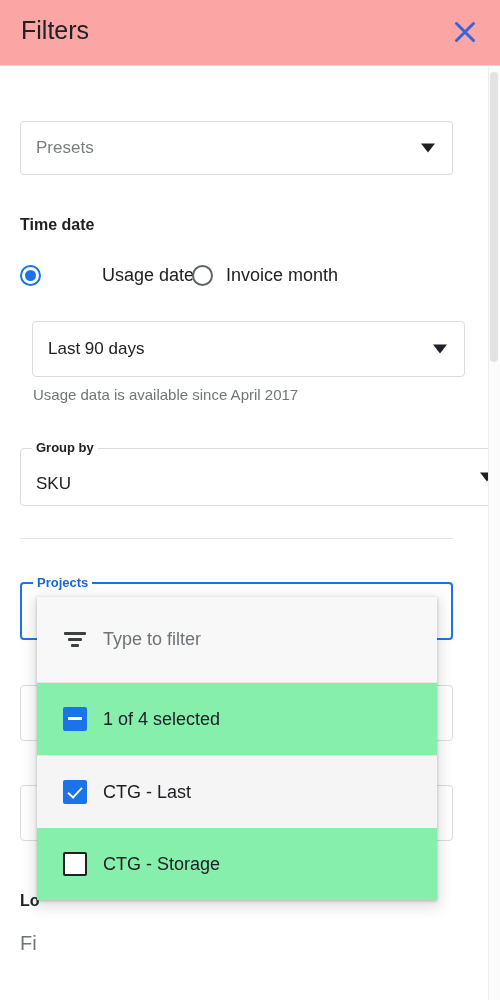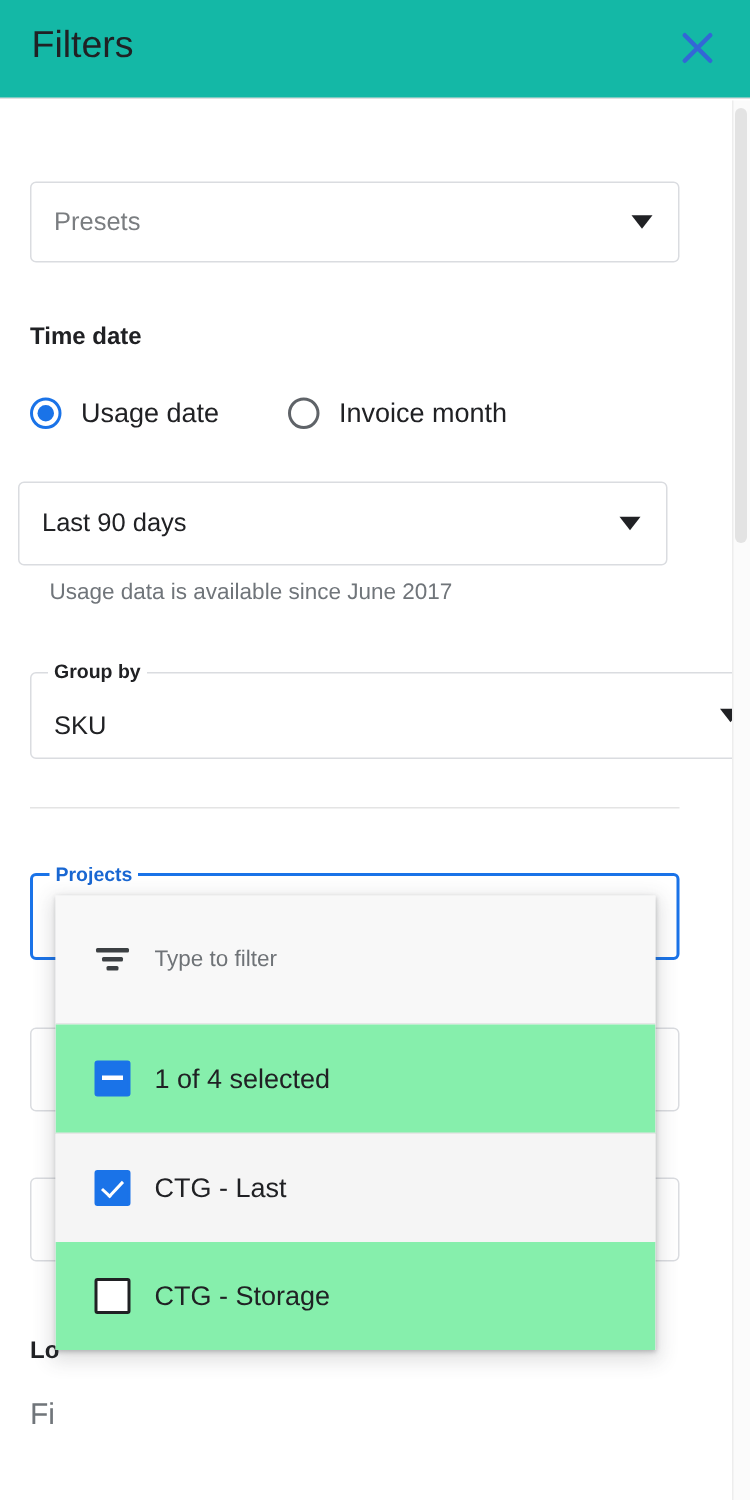--- a/index.html
+++ b/index.html
@@ -15,21 +15,21 @@
     font-family: "Liberation Sans", sans-serif;
     color: #202124;
     -webkit-font-smoothing: antialiased;
   }
 
   
   .header {
     position: absolute;
     left: 0; top: 0;
     width: 500px; height: 66px;
-    background: #14b8a6;
+    background: #fca5a5;
     border-bottom: 1px solid #e0e0e0;
     box-sizing: border-box;
   }
   .header-title {
     position: absolute;
     left: 21px; top: 16px;
     font-size: 25px;
     font-weight: 400;
     color: #202124;
     letter-spacing: 0px;
@@ -206,21 +206,21 @@
     display: block;
     height: 3px;
     background: #3c4043;
     border-radius: 1px;
   }
   .filter-icon i:nth-child(1) { width: 22px; }
   .filter-icon i:nth-child(2) { width: 14px; }
   .filter-icon i:nth-child(3) { width: 8px; }
   .dd-search-text {
     margin-left: 17px;
-    font-size: 15px;
+    font-size: 18px;
     color: #6f7377;
   }
 
   .dd-row {
     position: relative;
     height: 72px;
     display: flex;
     align-items: center;
     background: #86efac;
     cursor: pointer;
@@ -299,36 +299,36 @@
 <div class="panel-body">
 
   <div class="field" style="left:20px; top:54px; width:433px; height:54px;">
     <span class="field-value placeholder">Presets</span>
     <span class="caret"></span>
   </div>
 
   <div class="section-label" style="left:20px; top:149px;">Time date</div>
 
   <div class="radio-group" style="left:20px; top:198px; width:420px; height:26px;">
-    <div class="radio-item" style="left:0; top:0;">
+    <div class="radio-item" style="left:0; top:0;gap:48px;">
       <span class="radio-outer on"></span>
       <span class="radio-label">Usage date</span>
     </div>
     <div class="radio-item" style="left:172px; top:0;">
       <span class="radio-outer off"></span>
       <span class="radio-label">Invoice month</span>
     </div>
   </div>
 
-  <div class="field" style="left:12px; top:254px; width:433px; height:56px;">
+  <div class="field" style="left:32px; top:254px; width:433px; height:56px;">
     <span class="field-value">Last 90 days</span>
     <span class="caret"></span>
   </div>
 
-  <div class="hint" style="left:33px; top:319px;">Usage data is available since June 2017</div>
+  <div class="hint" style="left:33px; top:319px;">Usage data is available since April 2017</div>
 
   <div class="field" style="left:20px; top:381px; width:492px; height:58px;text-decoration:underline;">
     <span class="notched-label">Group by</span>
     <span class="field-value lowered">SKU</span>
     <span class="caret"></span>
   </div>
 
   <div class="divider" style="left:20px; top:471px; width:433px;"></div>
 
   <div class="field focused" style="left:20px; top:515px; width:433px; height:58px;">

